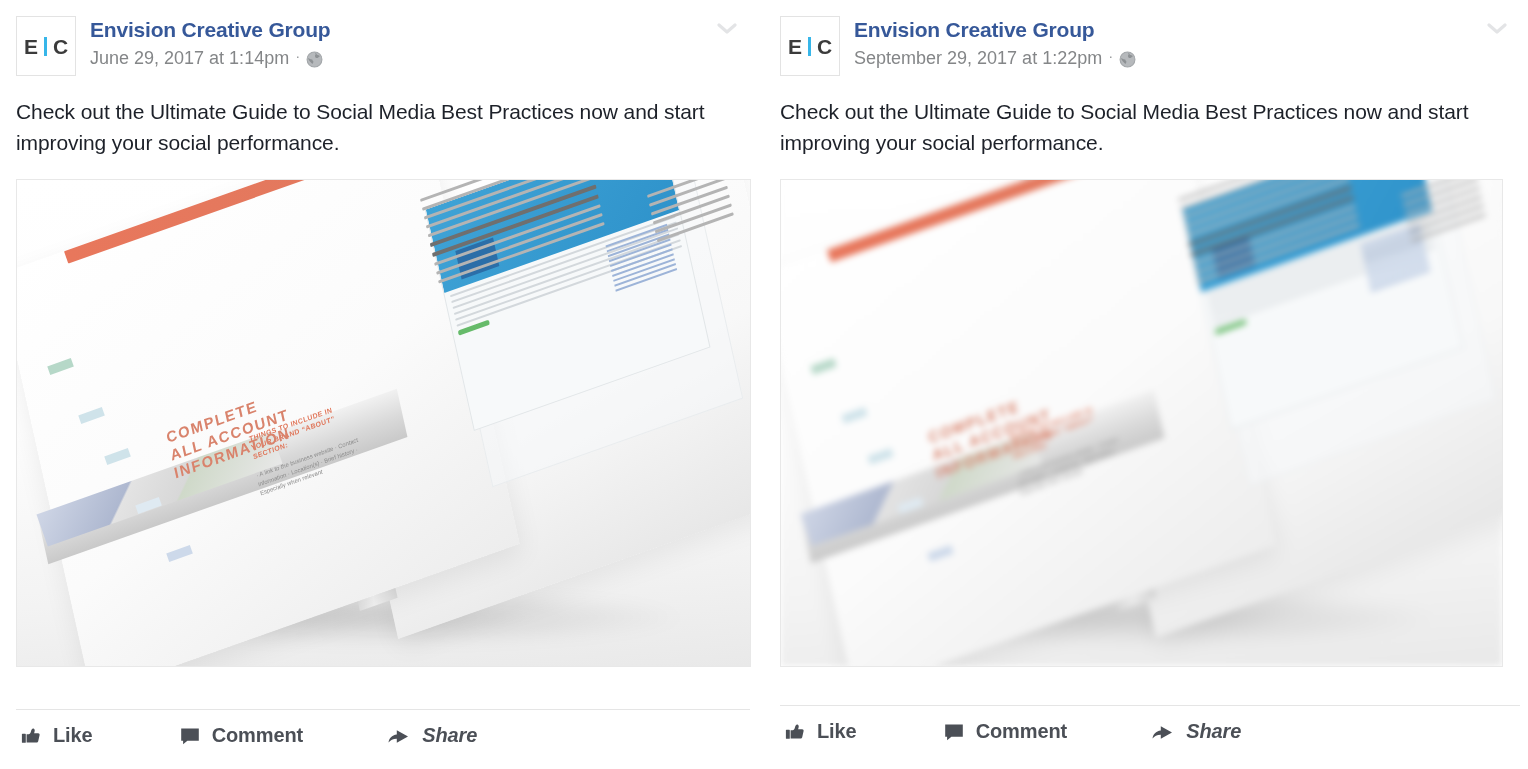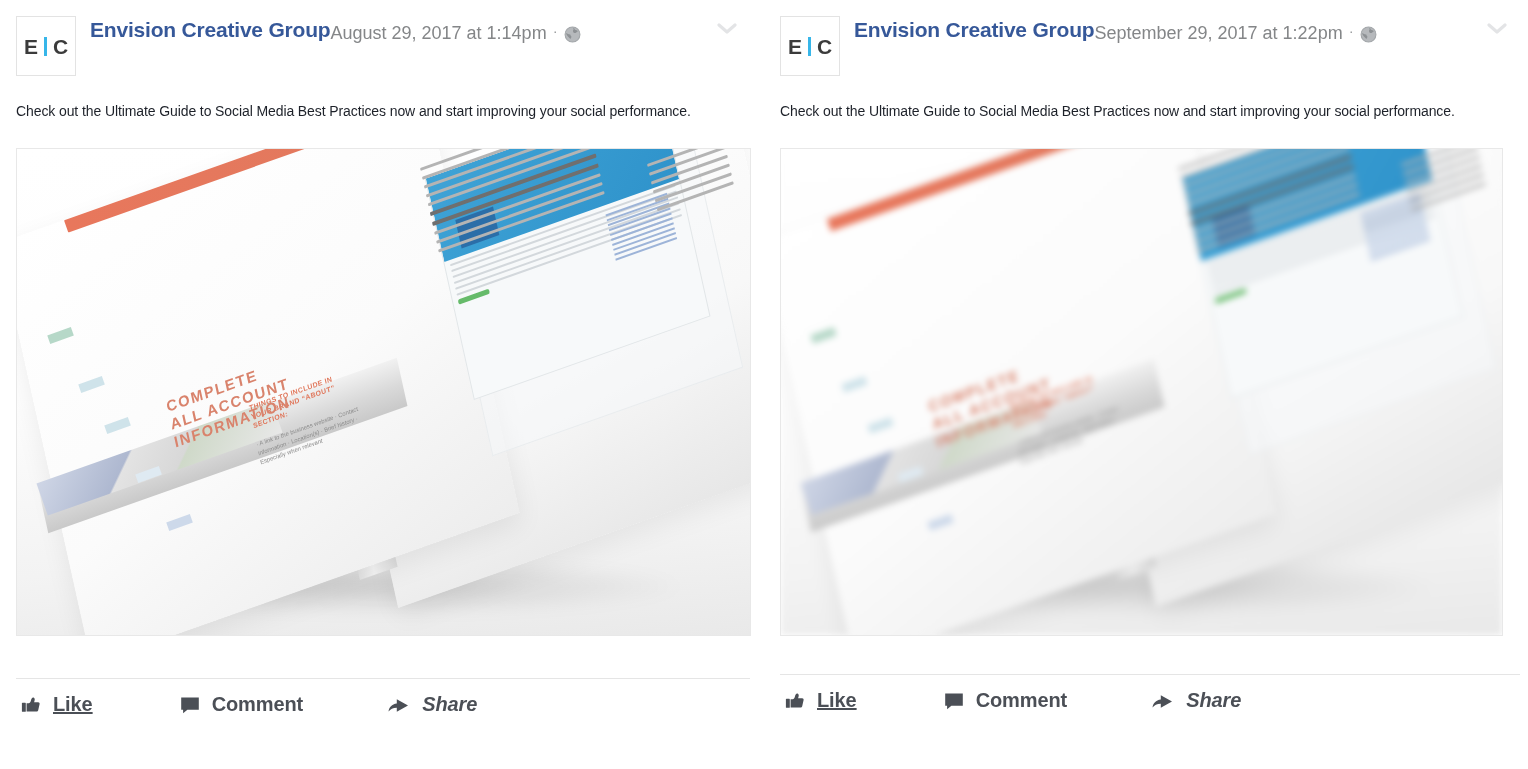--- a/index.html
+++ b/index.html
@@ -63,21 +63,21 @@
     width: 3px;
     height: 19px;
     background: #37b6e9;
     margin: 0 6px;
     vertical-align: middle;
   }
   .header-text {
     margin-left: 14px;
     padding-top: 1px;
     display: flex;
-    flex-direction: row;
+    flex-direction: column;
     justify-content: flex-start;
   }
   .page-name {
     font-family: "Liberation Sans", sans-serif;
     font-size: 21px;
     font-weight: bold;
     color: #365899;
     line-height: 25px;
     letter-spacing: -0.2px;
     white-space: nowrap;
@@ -116,21 +116,21 @@
     display: flex;
     align-items: center;
     justify-content: center;
     cursor: pointer;
   }
   .chevron-btn svg { display: block; }
 
   
   .post-text {
     font-family: "Liberation Sans", sans-serif;
-    font-size: 14px;
+    font-size: 21px;
     line-height: 31px;
     color: #1d2129;
     padding-top: 20px;
     padding-right: 40px;
     letter-spacing: -0.1px;
   }
 
   
   .photo-wrap {
     margin-top: 21px;
@@ -373,41 +373,41 @@
     font-size: 20px;
     font-weight: bold;
     letter-spacing: -0.1px;
   }
   .action-btn .act-icon {
     display: inline-flex;
     align-items: center;
     justify-content: center;
     margin-right: 11px;
   }
-  .act-like   { margin-left: 4px; text-decoration: underline; }
+  .act-like   { margin-left: 4px; }
   .act-comment{ margin-left: 86px; }
   .act-share  { margin-left: 84px; font-style: italic; }
 </style>
 </head>
 <body>
 
 <div class="stage">
 
   <div class="post post-left">
 
     <div class="post-header">
       <div class="avatar">
         <span class="lg-e">E</span>
         <span class="lg-bar"></span>
         <span class="lg-c">C</span>
       </div>
       <div class="header-text">
         <div class="page-name">Envision Creative Group</div>
         <div class="meta-row">
-          <span class="timestamp">August 29, 2017 at 1:14pm</span>
+          <span class="timestamp">June 29, 2017 at 1:14pm</span>
           <span class="meta-sep">·</span>
           <span class="globe-icon">
             <svg viewBox="0 0 16 16" width="17" height="17" aria-hidden="true">
               <circle cx="8" cy="8" r="7" fill="#b6b9bc"></circle>
               <path d="M2 6.5c1.6.4 2.3 1.6 3.4 1.4.9-.2.4 1.2 1.2 1.6.7.4.3 1.6-.2 2.3-.5.7-1.6-.6-2.2-1.4C3.3 9.4 2.2 8 2 6.5z" fill="#8d9194"></path>
               <path d="M9.2 1.6c.8.5.4 1.5 1.2 1.9.8.4 2 .3 2.4 1.3.3.8-1 1-1.6 1.6-.6.6-1.7.2-2.3-.4-.7-.7-.6-2 .3-2.6-.5-.5-.6-1.3 0-1.8z" fill="#8d9194"></path>
               <circle cx="8" cy="8" r="7" fill="none" stroke="#a2a6a9" stroke-width="1"></circle>
             </svg>
           </span>
         </div>

